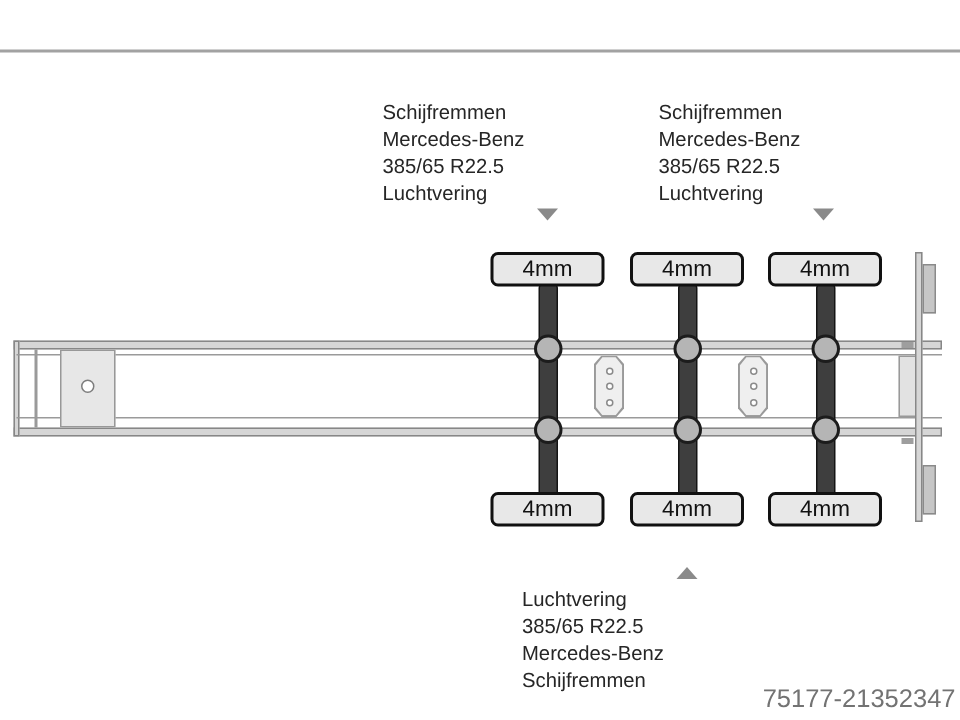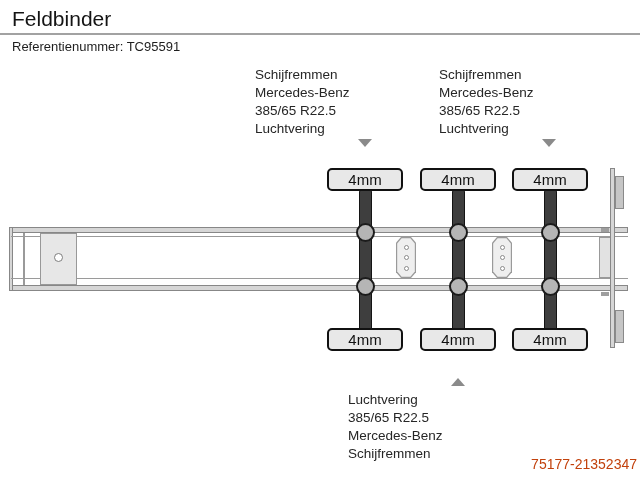--- a/index.html
+++ b/index.html
@@ -144,32 +144,30 @@
   }
   .row-top    { top: 168px; }
   .row-bottom { top: 328px; }
   .lx-1 { left: 327px; }
   .lx-2 { left: 420px; }
   .lx-3 { left: 512px; }
 
   
   .listing-id {
     right: 3px; top: 456px;
-    font-size: 14px;
-    color: #c2410c;
+    font-size: 17px;
+    color: #737373;
   }
 </style>
 </head>
 <body>
 
 <div class="page">
 
-  <div class="abs brand">Feldbinder</div>
   <div class="abs divider"></div>
-  <div class="abs reference">Referentienummer: TC95591</div>
 
   <div class="abs spec-block spec-top-left">
     <div>Schijfremmen</div>
     <div>Mercedes-Benz</div>
     <div>385/65 R22.5</div>
     <div>Luchtvering</div>
   </div>
   <div class="abs arrow-down arrow-a"></div>
 
   <div class="abs spec-block spec-top-right">

